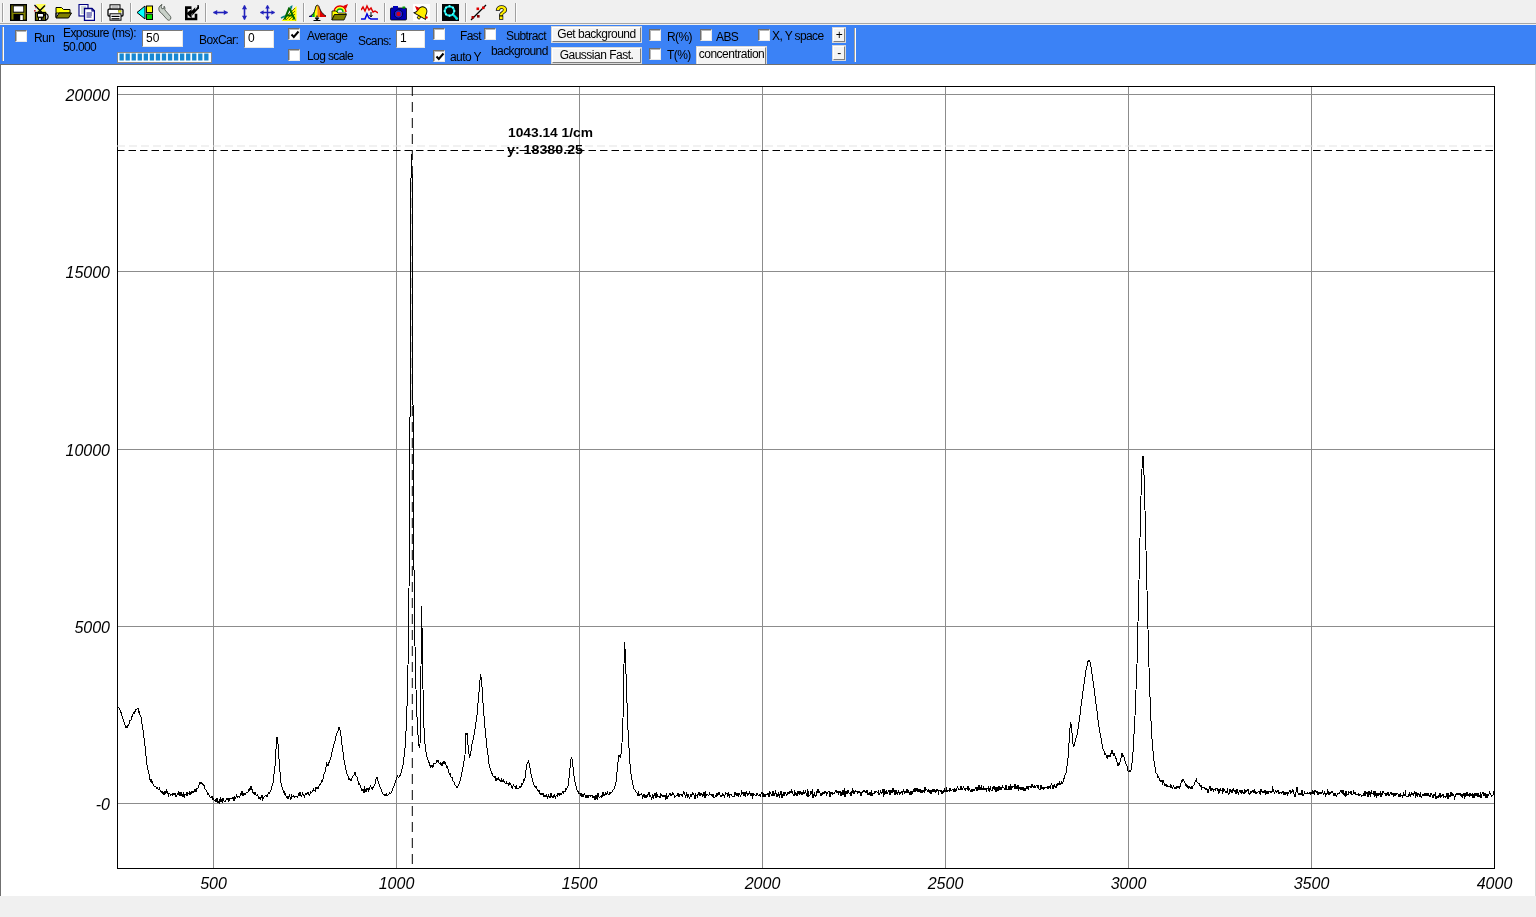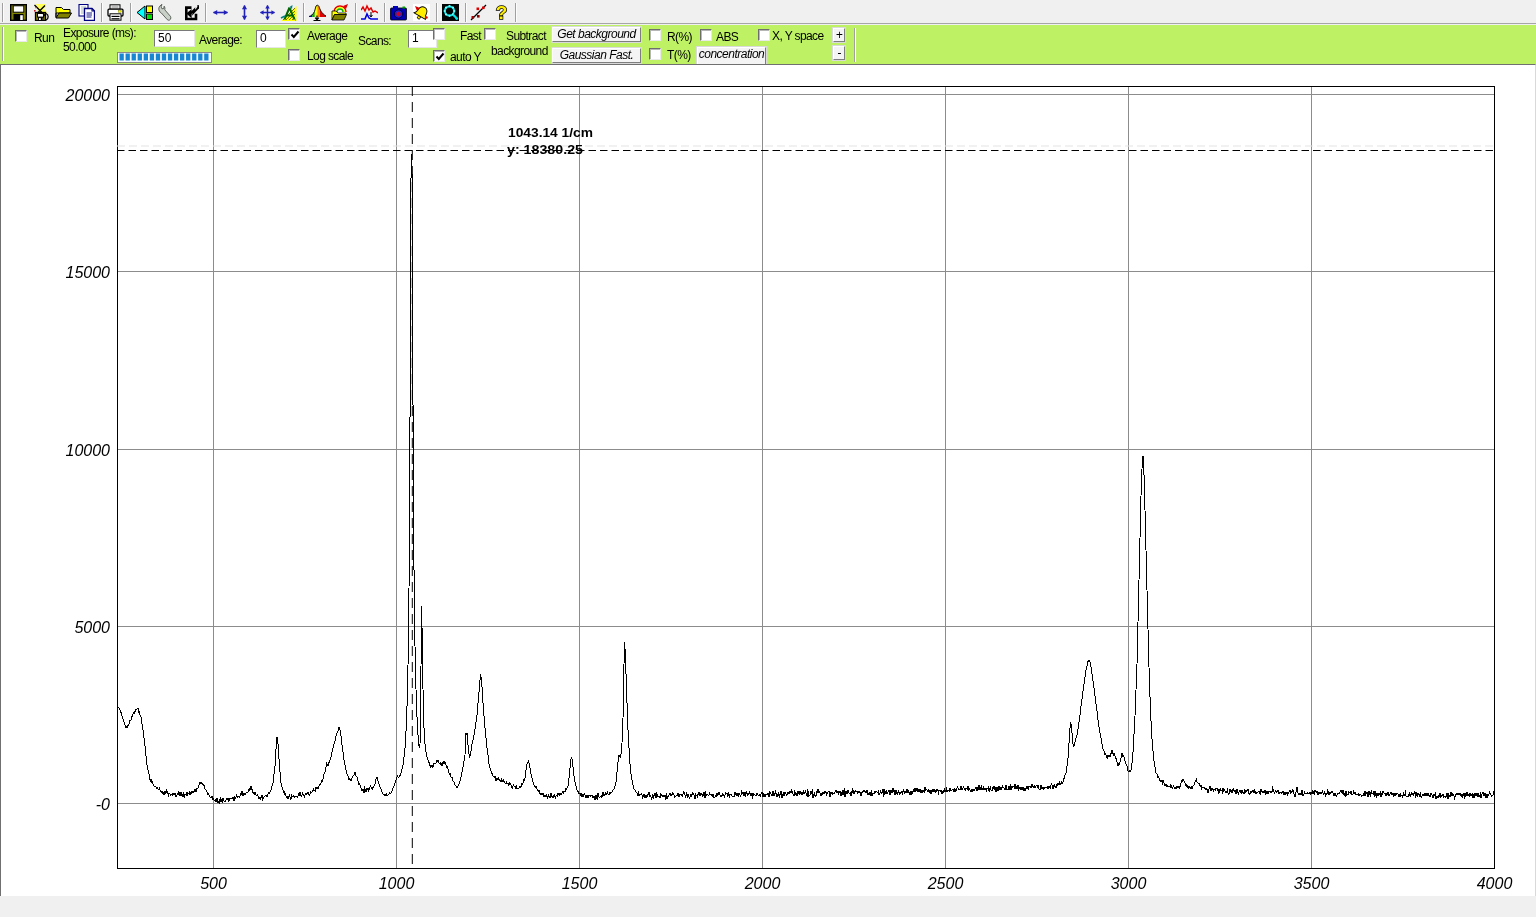--- a/index.html
+++ b/index.html
@@ -1,33 +1,33 @@
 <!DOCTYPE html>
 <html><head><meta charset="utf-8">
 <style>
 *{margin:0;padding:0;box-sizing:border-box;}
 html,body{width:1536px;height:917px;overflow:hidden;background:#f0f0f0;
   font-family:"Liberation Sans",sans-serif;color:#000;}
 .abs{position:absolute;}
 #tb1{position:absolute;left:0;top:0;width:1536px;height:24px;background:#f0f0f0;border-bottom:1px solid #a6a6a6;}
-#tb2{position:absolute;left:0;top:25px;width:1536px;height:39px;background:#bef264;}
+#tb2{position:absolute;left:0;top:25px;width:1536px;height:39px;background:#3b82f6;}
 #client{position:absolute;left:0;top:64px;width:1536px;height:832px;background:#fff;border:1px solid #707070;border-bottom:none;border-right-color:#d9d9d9;}
 #status{position:absolute;left:0;top:896px;width:1536px;height:21px;background:#f0f0f0;margin-top:25px;}
 .sep{position:absolute;top:3px;width:1px;height:19px;background:#a0a0a0;box-shadow:1px 0 0 #fdfdfd;}
 .icon{position:absolute;top:4px;width:17px;height:17px;}
 .cb{position:absolute;width:12px;height:12px;background:#fff;border:1px solid #888;
  border-top-color:#6e6e6e;border-left-color:#6e6e6e;border-bottom-color:#e9e9e9;border-right-color:#e9e9e9;
  box-shadow:inset 1px 1px 0 #b6b6b6;}
 .cb svg{position:absolute;left:0px;top:0px;}
 .lbl{position:absolute;font-size:12px;letter-spacing:-0.6px;line-height:13.5px;white-space:nowrap;}
 .edit{position:absolute;background:#fff;border:1px solid #7a7a7a;border-bottom-color:#e6e6e6;border-right-color:#e6e6e6;
- font-size:12px;padding-left:3px;line-height:15px;margin-left:12px;}
+ font-size:12px;padding-left:3px;line-height:15px;}
 .btn{position:absolute;letter-spacing:-0.5px;background:#f4f4f4;border:1px solid #fff;border-top-color:#fff;border-left-color:#fff;
  border-right-color:#7e7e7e;border-bottom-color:#7e7e7e;box-shadow:0 0 0 1px #d9d9d9;
- font-size:12px;text-align:center;font-style:italic;}
+ font-size:12px;text-align:center;}
 .panel{position:absolute;top:7px;height:15px;border:1px solid #ababab;border-bottom-color:#f5f5f5;border-right-color:#f5f5f5;font-size:12px;line-height:13px;text-align:right;}
 </style></head>
 <body>
 <div style="position:absolute;left:0;top:0;width:1536px;height:1px;background:#7e7e7e"></div>
 <div id="tb1">
     <div class="sep" style="left:2px"></div>
     <div class="sep" style="left:101px"></div>
     <div class="sep" style="left:130px"></div>
     <div class="sep" style="left:205px"></div>
     <div class="sep" style="left:303px"></div>
@@ -196,21 +196,21 @@
         <rect x="38.8" y="1.5" width="4.3" height="7" fill="#1787d2"></rect>
         <rect x="44.85" y="1.5" width="4.3" height="7" fill="#1787d2"></rect>
         <rect x="50.9" y="1.5" width="4.3" height="7" fill="#1787d2"></rect>
         <rect x="56.949999999999996" y="1.5" width="4.3" height="7" fill="#1787d2"></rect>
         <rect x="63.0" y="1.5" width="4.3" height="7" fill="#1787d2"></rect>
         <rect x="69.05" y="1.5" width="4.3" height="7" fill="#1787d2"></rect>
         <rect x="75.1" y="1.5" width="4.3" height="7" fill="#1787d2"></rect>
         <rect x="81.14999999999999" y="1.5" width="4.3" height="7" fill="#1787d2"></rect>
         <rect x="87.2" y="1.5" width="4.3" height="7" fill="#1787d2"></rect>
       </svg>
-      <div class="lbl" style="left:199px;top:8px">Average:</div>
+      <div class="lbl" style="left:199px;top:8px">BoxCar:</div>
       <div class="edit" style="left:244px;top:4px;width:30px;height:18px">0</div>
       <div class="cb" style="left:288px;top:1.5px">
         <svg width="12" height="12" viewBox="0 0 12 12">
           <path d="M2.5,5.5 L4.8,8 L9.5,2.5" fill="none" stroke="#000" stroke-width="2"></path>
         </svg>
       </div>
       <div class="lbl" style="left:307px;top:3.5px">Average</div>
       <div class="cb" style="left:288px;top:22.5px"></div>
       <div class="lbl" style="left:307px;top:24px">Log scale</div>
       <div class="lbl" style="left:358px;top:9px">Scans:</div>

